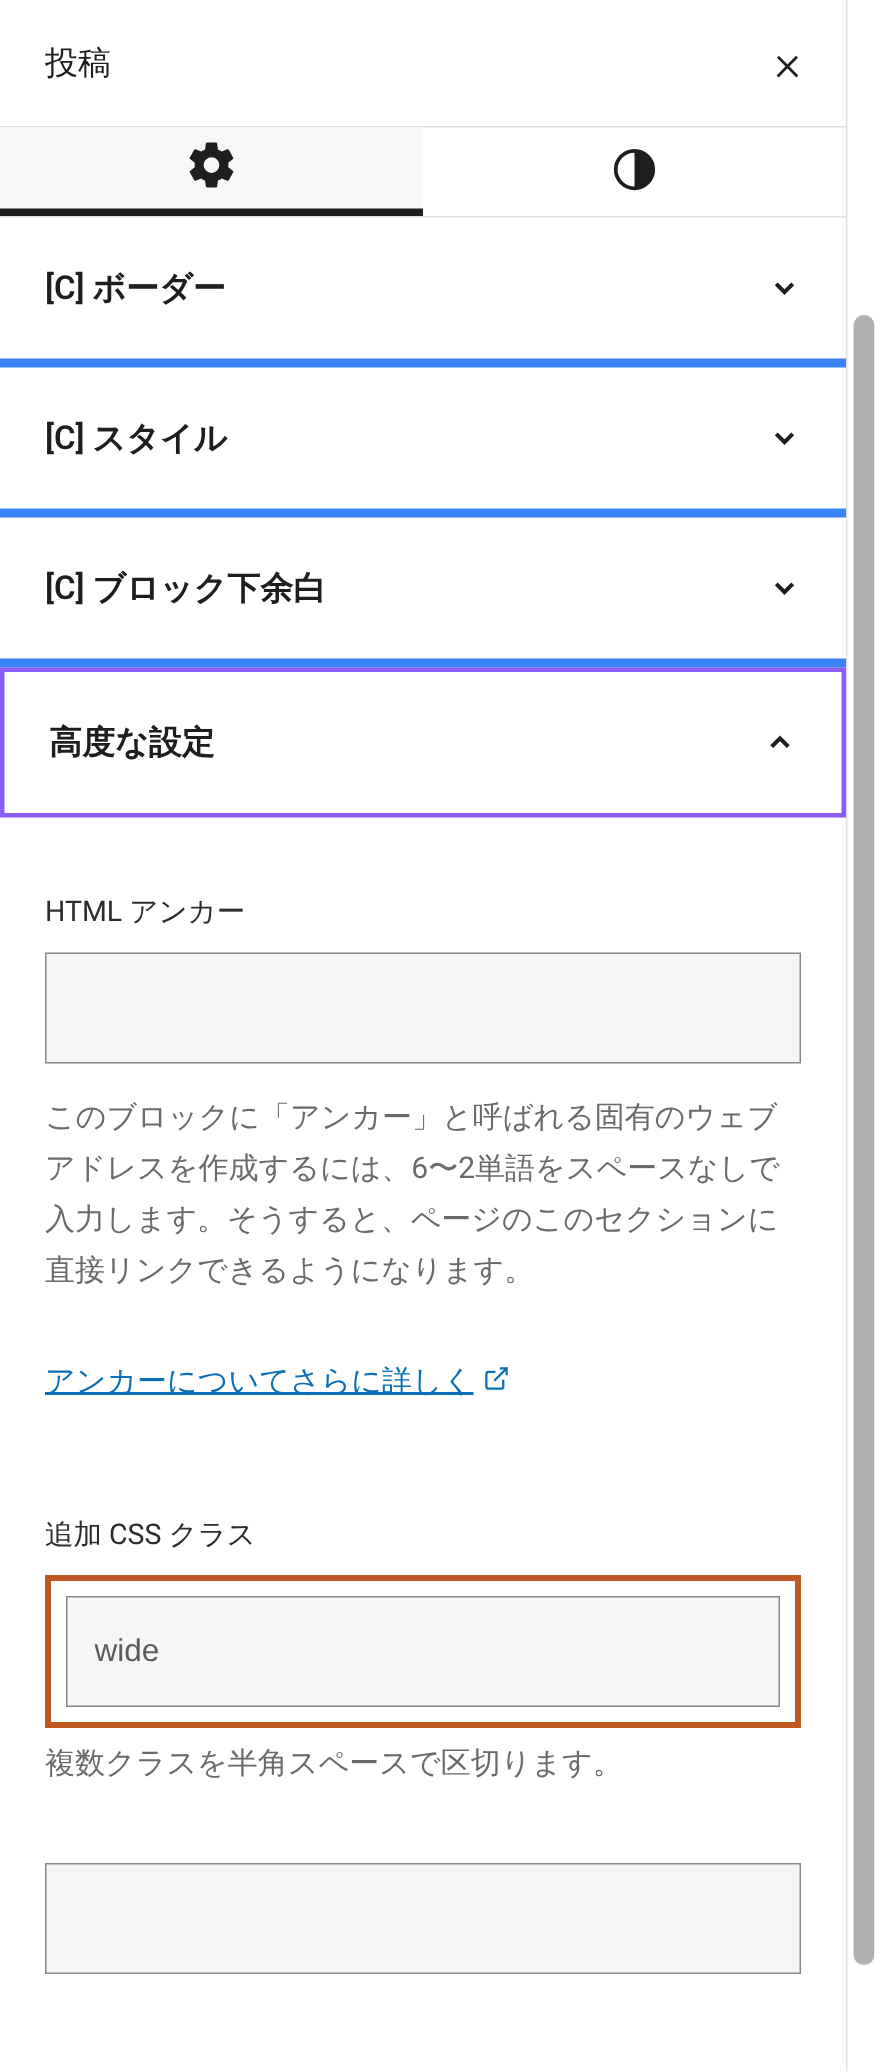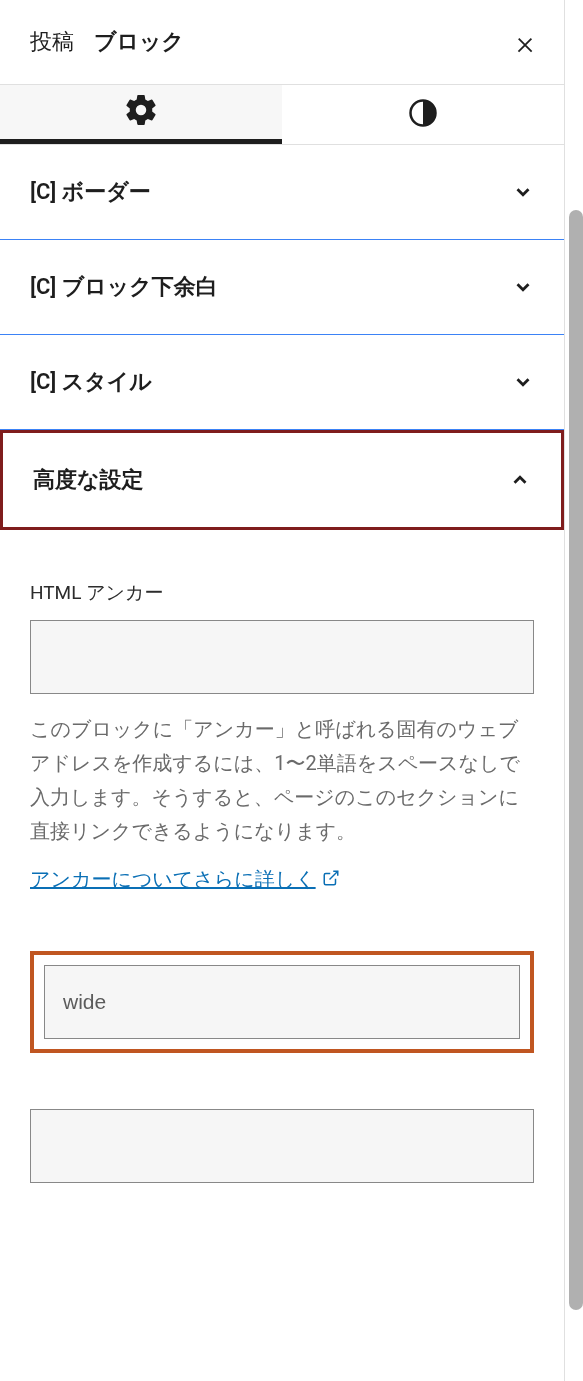--- a/index.html
+++ b/index.html
@@ -27,21 +27,21 @@
       height: 1100px;
       background: #b0b0b0;
       border-radius: 7px;
     }
     .top-tabs {
       display: flex;
       align-items: center;
       height: 85px;
       padding: 0 30px;
       border-bottom: 1px solid #e0e0e0;
-      gap: 20px;
+      gap: 44px;
     }
     .top-tab {
       font-size: 22px;
       font-weight: 500;
       color: #1e1e1e;
       cursor: pointer;
       padding: 8px 0;
     }
     .top-tab.active {
       font-weight: 600;
@@ -72,37 +72,37 @@
       border-bottom: 5px solid #1e1e1e;
       background: #f7f7f7;
     }
     .gear-svg { width: 36px; height: 36px; }
     .contrast-svg { width: 30px; height: 30px; }
     .panel-row {
       display: flex;
       align-items: center;
       justify-content: space-between;
       padding: 32px 30px;
-      border-bottom: 1px solid #3b82f6;
+      border-bottom: 6px solid #3b82f6;
       cursor: pointer;
     }
     .panel-row-title {
       font-size: 22px;
       font-weight: 600;
       color: #1e1e1e;
     }
     .chevron {
       width: 22px;
       height: 22px;
       display: flex;
       align-items: center;
       justify-content: center;
     }
     .panel-row.expanded {
-      border: 3px solid #7f1d1d;
+      border: 3px solid #8b5cf6;
     }
     .advanced-body {
       padding: 24px 30px 40px 30px;
     }
     .field-label {
       font-size: 19px;
       color: #2c2c2c;
       margin-bottom: 14px;
       margin-top: 26px;
     }
@@ -121,21 +121,21 @@
       line-height: 1.7;
       margin-top: 18px;
     }
     .learn-link {
       display: inline-flex;
       align-items: center;
       gap: 6px;
       color: #0a6fb5;
       font-size: 20px;
       text-decoration: underline;
-      margin-top: 18px;
+      margin-top: 44px;
       cursor: pointer;
     }
     .external-icon {
       color: #0a6fb5;
     }
     .css-field-wrap {
       border: 4px solid #c05621;
       padding: 10px;
       margin-top: 8px;
       margin-bottom: 6px;
@@ -145,21 +145,20 @@
     }
     .section-gap { height: 50px; }
   </style>
 </head>
 <body>
 
 <div class="sidebar">
 
   <div class="top-tabs">
     <div class="top-tab">投稿</div>
-    <div class="top-tab active">ブロック</div>
     <div class="close">×</div>
   </div>
 
   <div class="icon-tabs">
     <div class="icon-tab active">
       <span>
         <svg class="gear-svg" viewBox="0 0 24 24" fill="#1e1e1e">
             <path d="M19.43 12.98c.04-.32.07-.64.07-.98s-.03-.66-.07-.98l2.11-1.65a.5.5 0 0 0 .12-.64l-2-3.46a.5.5 0 0 0-.61-.22l-2.49 1a7.03 7.03 0 0 0-1.69-.98l-.38-2.65A.5.5 0 0 0 14 2h-4a.5.5 0 0 0-.49.42l-.38 2.65c-.61.25-1.17.58-1.69.98l-2.49-1a.5.5 0 0 0-.61.22l-2 3.46a.5.5 0 0 0 .12.64l2.11 1.65c-.04.32-.07.64-.07.98s.03.66.07.98l-2.11 1.65a.5.5 0 0 0-.12.64l2 3.46c.14.24.43.34.61.22l2.49-1c.52.4 1.08.73 1.69.98l.38 2.65c.4.24.25.42.49.42h4c.24 0 .45-.18.49-.42l.38-2.65c.61-.25 1.17-.58 1.69-.98l2.49 1c.18.12.47.02.61-.22l2-3.46a.5.5 0 0 0-.12-.64l-2.11-1.65zM12 15.5A3.5 3.5 0 1 1 12 8.5a3.5 3.5 0 0 1 0 7z"></path>
           </svg>
       </span>
@@ -177,67 +176,69 @@
   <div class="panel-row">
     <span class="panel-row-title">[C] ボーダー</span>
     <span class="chevron">
       <svg width="22" height="22" viewBox="0 0 24 24" fill="none" stroke="#1e1e1e" stroke-width="3">
           <polyline points="6 9 12 15 18 9"></polyline>
         </svg>
     </span>
   </div>
 
   <div class="panel-row">
+    <span class="panel-row-title">[C] スタイル</span>
+    <span class="chevron">
+      <svg width="22" height="22" viewBox="0 0 24 24" fill="none" stroke="#1e1e1e" stroke-width="3">
+          <polyline points="6 9 12 15 18 9"></polyline>
+        </svg>
+    </span>
+  </div>
+
+  <div class="panel-row">
     <span class="panel-row-title">[C] ブロック下余白</span>
-    <span class="chevron">
-      <svg width="22" height="22" viewBox="0 0 24 24" fill="none" stroke="#1e1e1e" stroke-width="3">
-          <polyline points="6 9 12 15 18 9"></polyline>
-        </svg>
-    </span>
-  </div>
-
-  <div class="panel-row">
-    <span class="panel-row-title">[C] スタイル</span>
     <span class="chevron">
       <svg width="22" height="22" viewBox="0 0 24 24" fill="none" stroke="#1e1e1e" stroke-width="3">
           <polyline points="6 9 12 15 18 9"></polyline>
         </svg>
     </span>
   </div>
 
   <div class="panel-row expanded">
     <span class="panel-row-title">高度な設定</span>
     <span class="chevron">
       <svg width="22" height="22" viewBox="0 0 24 24" fill="none" stroke="#1e1e1e" stroke-width="3">
           <polyline points="6 15 12 9 18 15"></polyline>
         </svg>
     </span>
   </div>
 
   <div class="advanced-body">
 
     <div class="field-label">HTML アンカー</div>
     <input type="text" class="text-input" value="" style="">
-    <div class="help-text">このブロックに「アンカー」と呼ばれる固有のウェブアドレスを作成するには、1〜2単語をスペースなしで入力します。そうすると、ページのこのセクションに直接リンクできるようになります。</div>
+    <div class="help-text">このブロックに「アンカー」と呼ばれる固有のウェブアドレスを作成するには、6〜2単語をスペースなしで入力します。そうすると、ページのこのセクションに直接リンクできるようになります。</div>
     <a class="learn-link">
       <span>アンカーについてさらに詳しく</span>
       <span class="external-icon">
         <svg width="18" height="18" viewBox="0 0 24 24" fill="none" stroke="#0a6fb5" stroke-width="2">
             <path d="M18 13v6a2 2 0 0 1-2 2H5a2 2 0 0 1-2-2V8a2 2 0 0 1 2-2h6"></path>
             <polyline points="15 3 21 3 21 9"></polyline>
             <line x1="10" y1="14" x2="21" y2="3"></line>
           </svg>
       </span>
     </a>
 
     <div class="section-gap"></div>
 
+    <div class="field-label">追加 CSS クラス</div>
     <div class="css-field-wrap">
       <input type="text" class="text-input" value="wide" style="">
     </div>
+    <div class="help-text" style="margin-top:6px">複数クラスを半角スペースで区切ります。</div>
 
     <div class="section-gap"></div>
 
     <input type="text" class="text-input" value="" style="">
 
   </div>
 
 </div>
 
 <div class="scrollbar"></div>

